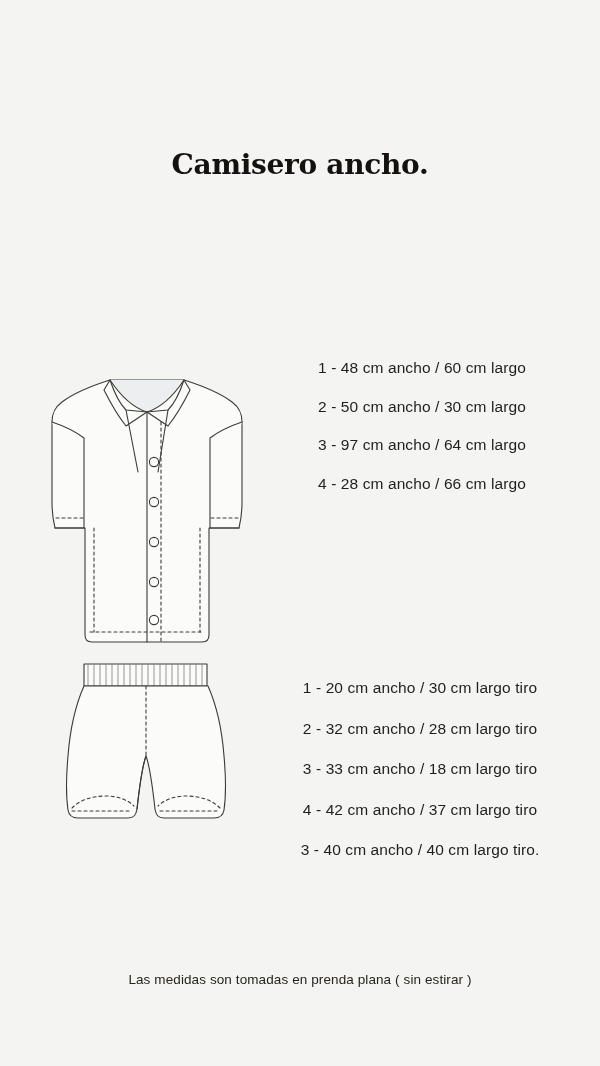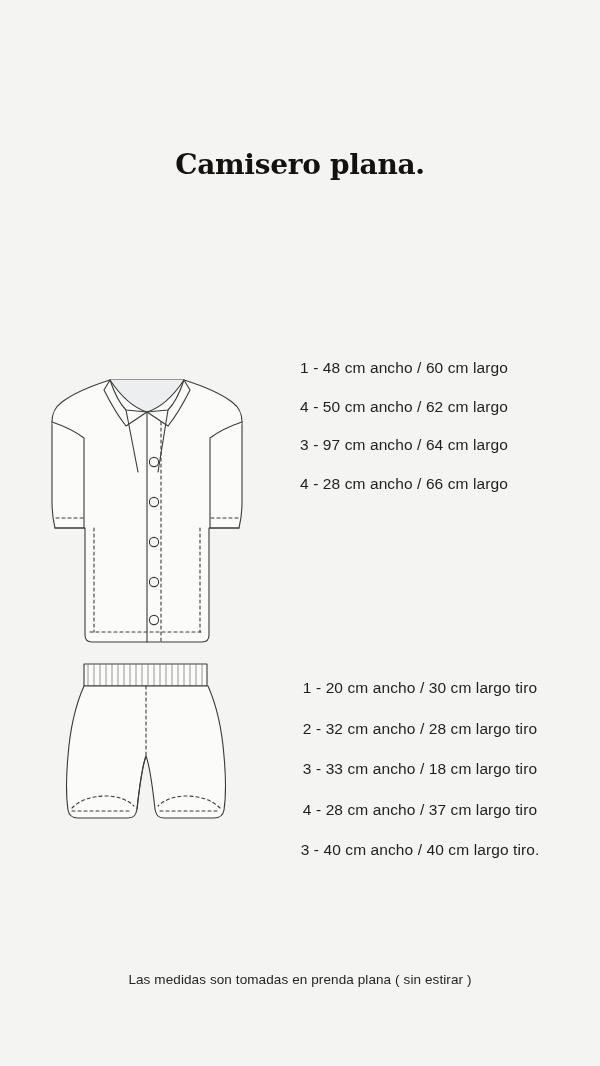--- a/index.html
+++ b/index.html
@@ -45,21 +45,21 @@
   .illustration svg {
     display: block;
   }
 
   
   .meas-block {
     position: absolute;
     text-align: center;
   }
   .meas-top {
-    left: 244px;
+    left: 262px;
     top: 360px;
     width: 320px;
   }
   .meas-bottom {
     left: 250px;
     top: 680px;
     width: 340px;
   }
   .meas-line {
     font-size: 15.5px;
@@ -85,21 +85,21 @@
     font-size: 13.5px;
     color: #26241f;
     letter-spacing: 0.1px;
   }
 </style>
 </head>
 <body>
 
 <div class="page">
 
-  <div class="title">Camisero plana.</div>
+  <div class="title">Camisero ancho.</div>
 
   <div class="illustration">
     <svg width="250" height="520" viewBox="0 0 250 520" fill="none">
       <g stroke="#3a3a38" stroke-width="1.1" fill="#fbfbfa" stroke-linejoin="round" stroke-linecap="round">
 
         <g>
 
           <path d="M88 28 C72 33 52 41 40 50 C32 56 30 62 30 70 L30 150 C30 160 31 168 33 176
                    L63 176 L63 283 C63 288 65 290 70 290 L180 290 C185 290 187 288 187 283
                    L187 176 L217 176 C219 168 220 160 220 150 L220 70 C220 62 218 56 210 50
@@ -179,28 +179,28 @@
           <path d="M138 459 L198 459" fill="none" stroke-dasharray="3 3"></path>
 
           <path d="M124 334 L124 404" fill="none" stroke-dasharray="3 3"></path>
         </g>
       </g>
     </svg>
   </div>
 
   <div class="meas-block meas-top">
     <div class="meas-line">1 - 48 cm ancho / 60 cm largo</div>
-    <div class="meas-line">4 - 50 cm ancho / 62 cm largo</div>
+    <div class="meas-line">2 - 50 cm ancho / 30 cm largo</div>
     <div class="meas-line">3 - 97 cm ancho / 64 cm largo</div>
     <div class="meas-line">4 - 28 cm ancho / 66 cm largo</div>
   </div>
 
   <div class="meas-block meas-bottom">
     <div class="meas-line">1 - 20 cm ancho / 30 cm largo tiro</div>
     <div class="meas-line">2 - 32 cm ancho / 28 cm largo tiro</div>
     <div class="meas-line">3 - 33 cm ancho / 18 cm largo tiro</div>
-    <div class="meas-line">4 - 28 cm ancho / 37 cm largo tiro</div>
+    <div class="meas-line">4 - 42 cm ancho / 37 cm largo tiro</div>
     <div class="meas-line">3 - 40 cm ancho / 40 cm largo tiro.</div>
   </div>
 
   <div class="footnote">Las medidas son tomadas en prenda plana ( sin estirar )</div>
 
 </div>
 
 </body></html>

